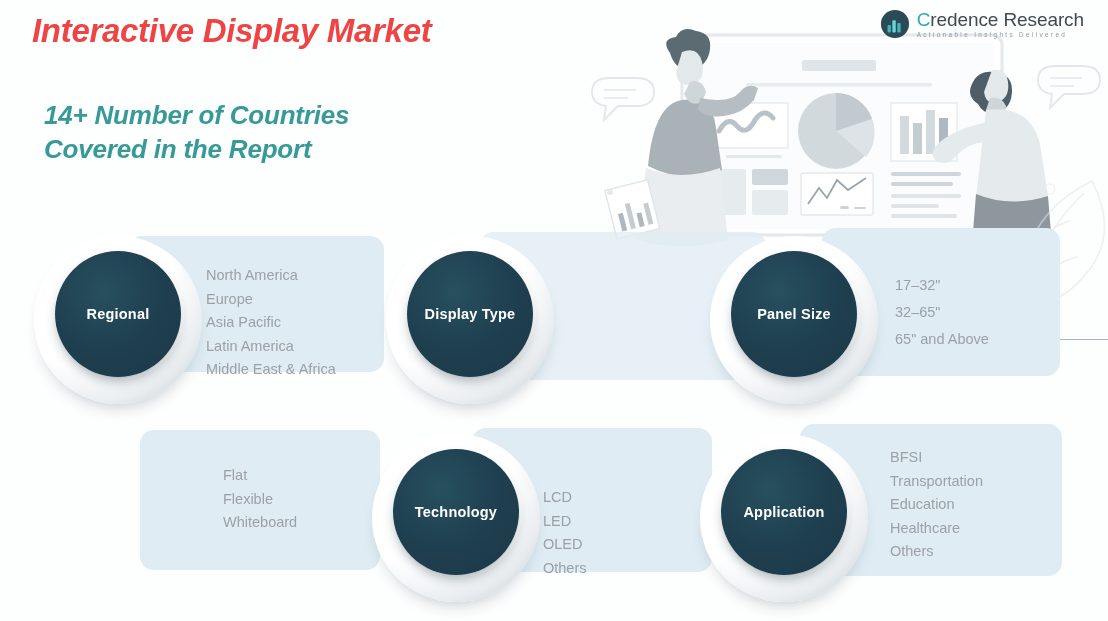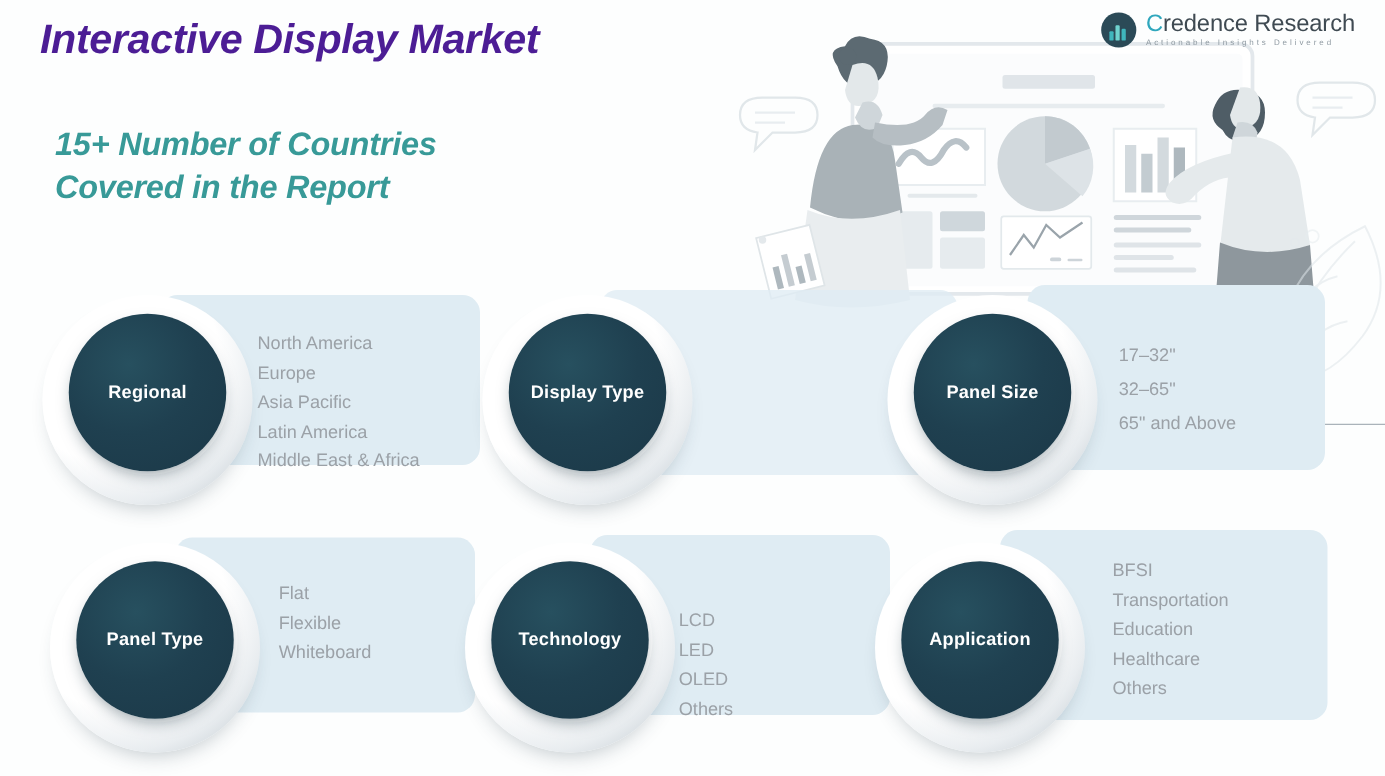--- a/index.html
+++ b/index.html
@@ -14,21 +14,21 @@
     position:absolute;inset:0;
     width:1108px;height:621px;
     background:#fdfefe;
     overflow:hidden;
   }
 
   
   .title{
     position:absolute;left:32px;top:12px;
     font-size:33px;font-weight:bold;font-style:italic;
-    color:#4c1d95;letter-spacing:-0.3px;
+    color:#ef4444;letter-spacing:-0.3px;
     white-space:nowrap;
   }
   .subtitle{
     position:absolute;left:44px;top:98px;
     font-size:26px;font-weight:bold;font-style:italic;
     color:#389a98;line-height:1.32;letter-spacing:-0.2px;
   }
   .subtitle .l2{display:block;}
 
   
@@ -193,21 +193,21 @@
       <path d="M96 18 q-46 44 -58 104"></path>
       <path d="M82 46 q-24 6 -38 34"></path>
       <path d="M90 82 q-24 4 -40 30"></path>
     </g>
     <circle cx="62" cy="14" r="5" fill="none" stroke="#e6ecef" stroke-width="1.4"></circle>
   </svg>
   <div class="hline"></div>
 
   <div class="title">Interactive Display Market</div>
   <div class="subtitle">
-    <span>15+ Number of Countries</span>
+    <span>14+ Number of Countries</span>
     <span class="l2">Covered in the Report</span>
   </div>
 
   <div class="logo">
     <svg class="logo-mark" viewBox="0 0 32 32" xmlns="http://www.w3.org/2000/svg">
       <circle cx="16" cy="16" r="15" fill="#2b4a57"></circle>
       <path d="M16 1 a15 15 0 0 1 0 30 a11 11 0 0 0 0 -30 Z" fill="#3b6370"></path>
       <rect x="8" y="17" width="3.6" height="8" rx="1" fill="#3fb6bd"></rect>
       <rect x="13.2" y="12" width="3.6" height="13" rx="1" fill="#6fd3cf"></rect>
       <rect x="18.4" y="15" width="3.6" height="10" rx="1" fill="#3fb6bd"></rect>
@@ -260,26 +260,20 @@
         <div>32–65"</div>
         <div>65" and Above</div>
       </div>
     </div>
   </div>
 
   <div class="row row2">
 
     <div class="group" style="left:40px;width:340px;">
       <div class="panel" style="left:100px;width:240px;height:140px;top:26px;"></div>
-      <div class="node" style="left:0;">
-        <div class="ring"></div>
-        <div class="disc">
-          <span class="disc-label">Panel Type</span>
-        </div>
-      </div>
       <div class="items" style="left:183px;top:60px;">
         <div>Flat</div>
         <div>Flexible</div>
         <div>Whiteboard</div>
       </div>
     </div>
 
     <div class="group" style="left:372px;width:340px;">
       <div class="panel" style="left:100px;width:240px;height:144px;top:24px;"></div>
       <div class="node" style="left:0;">

